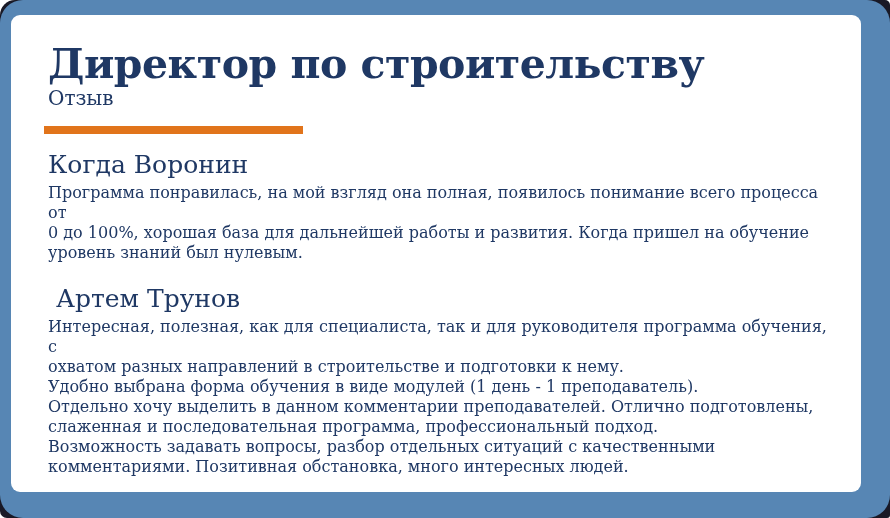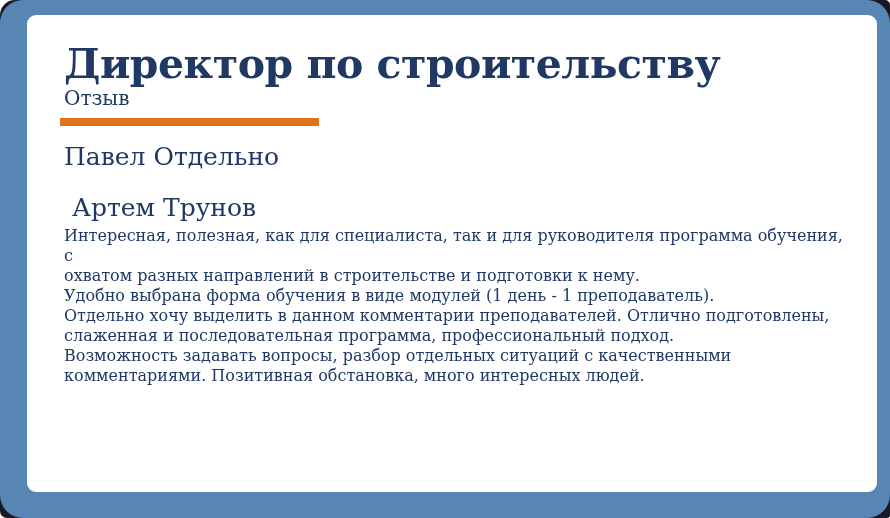--- a/index.html
+++ b/index.html
@@ -24,21 +24,21 @@
   
   .frame-layer {
     position: absolute;
     inset: 0;
     background: var(--frame, #5786B4);
     border-radius: 23px;
   }
   
   .content-plate {
     position: absolute;
-    left: 27px;
+    left: 11px;
     top: 15px;
     width: 850px;
     height: 477px;
     background: #ffffff;
     border-radius: 9px;
   }
   .content {
     position: absolute;
     left: 37px;      
     top: 27px;       
@@ -48,21 +48,21 @@
   .page-title {
     font-size: 41px;
     font-weight: bold;
     line-height: 1.08;
     letter-spacing: -0.5px;
     margin: 0;
   }
   .page-subtitle {
     font-size: 20px;
     line-height: 1.15;
-    margin: 1px 0 8px 0;
+    margin: 1px 0 16px 0;
   }
   .accent-bar {
     width: 259px;
     height: 8px;
     background: var(--accent, #E1741B);
     margin: 2px 0 0 -4px;
   }
   .reviewer-name {
     font-size: 25px;
     font-weight: normal;
@@ -87,21 +87,24 @@
   <div class="content-plate">
     <div class="content">
 
       <h1 class="page-title">Директор по строительству</h1>
 
       <div class="page-subtitle">Отзыв</div>
 
       <div class="accent-bar"></div>
 
       <section class="review-section review-1">
-        <h2 class="reviewer-name">Павел Отдельно</h2>
+        <h2 class="reviewer-name">Когда Воронин</h2>
+        <p class="review-text">Программа понравилась, на мой взгляд она полная, появилось понимание всего процесса от
+0 до 100%, хорошая база для дальнейшей работы и развития. Когда пришел на обучение
+уровень знаний был нулевым.</p>
       </section>
 
       <section class="review-section review-2">
         <h2 class="reviewer-name">Артем Трунов</h2>
         <p class="review-text">Интересная, полезная, как для специалиста, так и для руководителя программа обучения, с
 охватом разных направлений в строительстве и подготовки к нему.
 Удобно выбрана форма обучения в виде модулей (1 день - 1 преподаватель).
 Отдельно хочу выделить в данном комментарии преподавателей. Отлично подготовлены,
 слаженная и последовательная программа, профессиональный подход.
 Возможность задавать вопросы, разбор отдельных ситуаций с качественными

